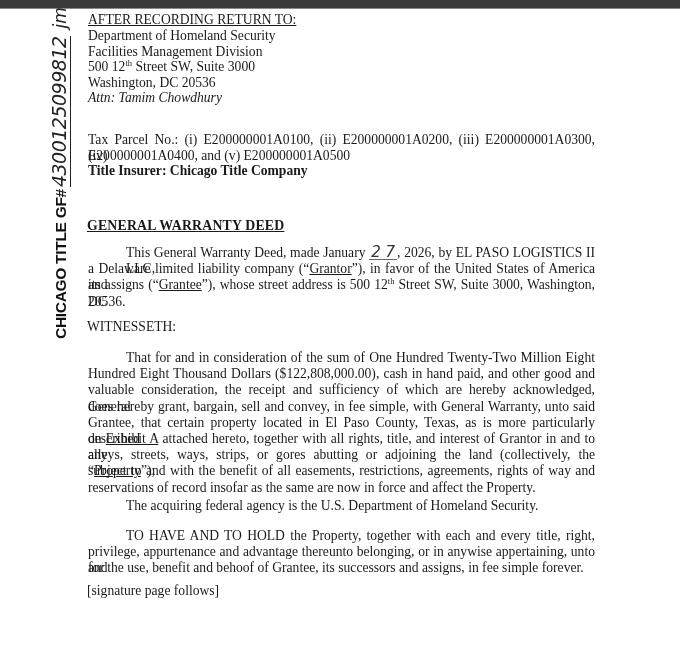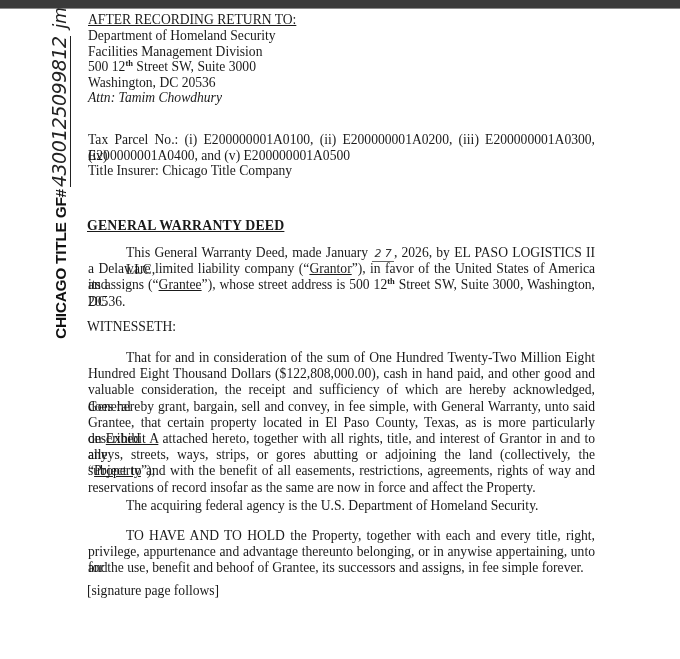--- a/index.html
+++ b/index.html
@@ -10,31 +10,31 @@
     color: #1a1a1a;
   }
   .topbar {
     position: absolute; left: 0; top: 0; width: 680px; height: 8px;
     background: #3a3a3a; border-bottom: 1px solid #8a8a8a;
   }
   .page { position: absolute; left: 0; top: 9px; width: 680px; height: 650px; background: #fff; }
   .line { position: absolute; left: 88px; font-size: 13.6px; line-height: 15.5px; white-space: nowrap; }
   .ul { text-decoration: underline; }
   .b { font-weight: normal; }
-  sup { font-size: 8.5px; line-height: 0; vertical-align: 5px; font-weight: bold; }
+  sup { font-size: 8.5px; line-height: 0; vertical-align: 5px; }
   .just {
     position: absolute; left: 88px; width: 507px; font-size: 13.6px; line-height: 16.2px;
     text-align: justify; text-align-last: left;
   }
   .just .row { display: block; text-align: justify; text-align-last: justify; height: 16.2px; }
   .just .row.last { text-align-last: left; }
   .center { position: absolute; left: 87px; width: 507px; text-align: left; font-size: 13.6px; }
   .title-h { font-weight: bold; text-decoration: underline; font-size: 13.8px; letter-spacing: 0.2px; }
   .hand {
-    font-family: "DejaVu Sans", sans-serif; font-style: italic; font-size: 11px;
+    font-family: "DejaVu Sans", sans-serif; font-style: italic; font-size: 15px;
     display: inline-block; border-bottom: 1px solid #666; padding: 0 2px; line-height: 14px;
     color: #333;
   }
   .stamp {
     position: absolute; left: 18px; top: 20px; width: 60px; height: 310px;
   }
   .stamp-inner {
     position: absolute; left: 30px; top: 310px;
     transform: rotate(-90deg); transform-origin: 0 0;
     white-space: nowrap; display: flex; align-items: baseline;
@@ -69,21 +69,21 @@
   <div class="line ul" style="top:3px;">AFTER RECORDING RETURN TO:</div>
   <div class="line" style="top:19px;">Department of Homeland Security</div>
   <div class="line" style="top:34.5px;">Facilities Management Division</div>
   <div class="line" style="top:50px;"><span>500 12</span><sup>th</sup><span> Street SW, Suite 3000</span></div>
   <div class="line" style="top:65.5px;font-family:Liberation Serif, serif;">Washington, DC 20536</div>
   <div class="line" style="top:81px;font-style:italic;">Attn: Tamim Chowdhury</div>
 
   <div class="just" style="top:123px; line-height:15.5px;">
     <span class="row" style="height:15.5px;">Tax Parcel No.: (i) E200000001A0100, (ii) E200000001A0200, (iii) E200000001A0300, (iv)</span>
     <span class="row last" style="height:15.5px;">E200000001A0400, and (v) E200000001A0500</span>
-    <span class="row last" style="height:15.5px;">Title Insurer: Chicago Title Company</span>
+    <span class="row last" style="height:15.5px;font-weight:bold;">Title Insurer: Chicago Title Company</span>
   </div>
 
   <div class="center" style="top:209px;">
     <span class="title-h">GENERAL WARRANTY DEED</span>
   </div>
 
   <div class="just" style="top:236px;">
     <span class="row" style="padding-left:38px;"><span>This General Warranty Deed, made January </span><span class="hand">2 7</span><span>, 2026, by EL PASO LOGISTICS II LLC,</span></span>
     <span class="row"><span>a Delaware limited liability company (“</span><span class="b ul">Grantor</span><span>”), in favor of the United States of America and</span></span>
     <span class="row"><span>its assigns (“</span><span class="b ul">Grantee</span><span>”), whose street address is 500 12</span><sup>th</sup><span> Street SW, Suite 3000, Washington, DC</span></span>

